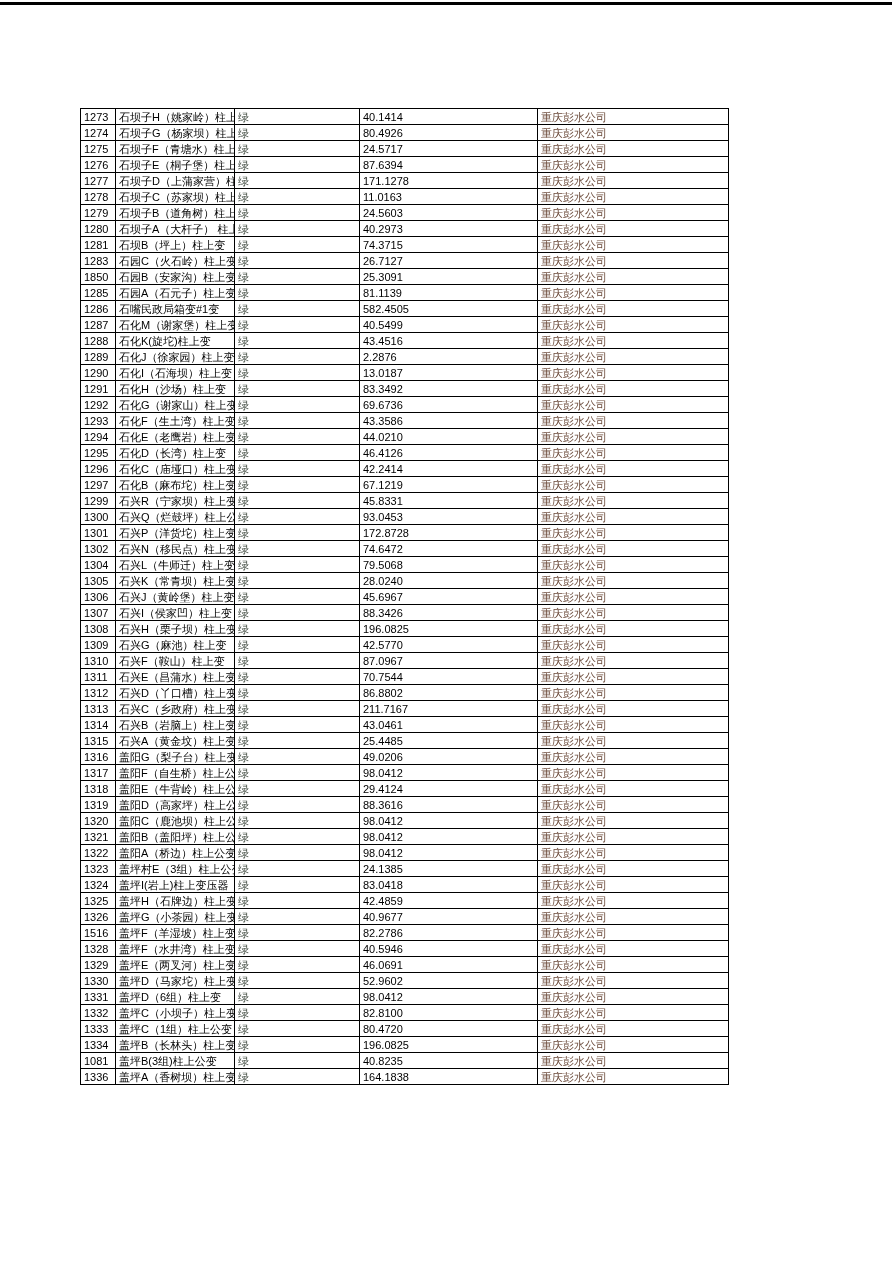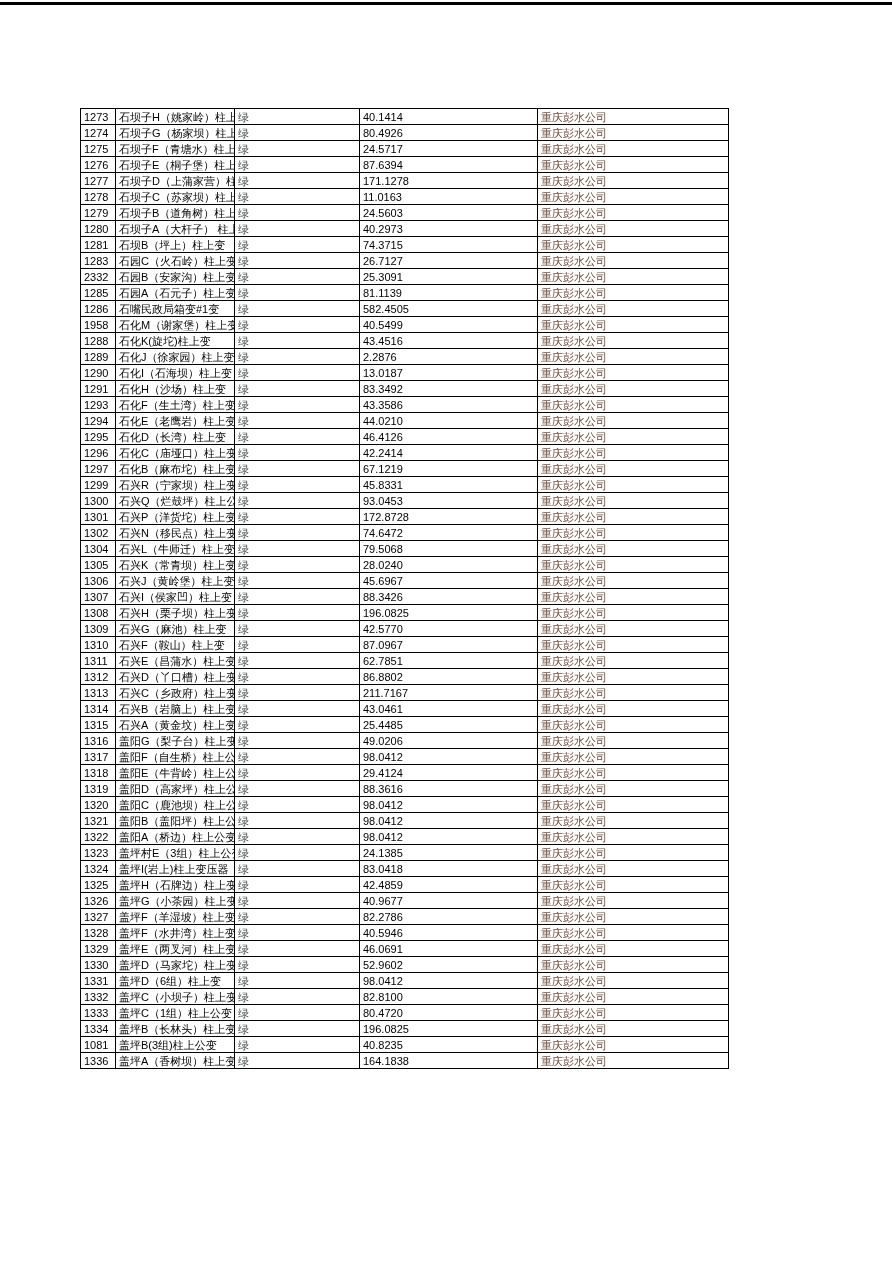--- a/index.html
+++ b/index.html
@@ -139,21 +139,21 @@
 
         <tr>
           <td class="c-num">1283</td>
           <td class="c-name">石园C（火石岭）柱上变</td>
           <td class="c-status">绿</td>
           <td class="c-value">26.7127</td>
           <td class="c-company">重庆彭水公司</td>
         </tr>
 
         <tr>
-          <td class="c-num">2332</td>
+          <td class="c-num">1850</td>
           <td class="c-name">石园B（安家沟）柱上变</td>
           <td class="c-status">绿</td>
           <td class="c-value">25.3091</td>
           <td class="c-company">重庆彭水公司</td>
         </tr>
 
         <tr>
           <td class="c-num">1285</td>
           <td class="c-name">石园A（石元子）柱上变</td>
           <td class="c-status">绿</td>
@@ -163,21 +163,21 @@
 
         <tr>
           <td class="c-num">1286</td>
           <td class="c-name">石嘴民政局箱变#1变</td>
           <td class="c-status">绿</td>
           <td class="c-value">582.4505</td>
           <td class="c-company">重庆彭水公司</td>
         </tr>
 
         <tr>
-          <td class="c-num">1958</td>
+          <td class="c-num">1287</td>
           <td class="c-name">石化M（谢家堡）柱上变</td>
           <td class="c-status">绿</td>
           <td class="c-value">40.5499</td>
           <td class="c-company">重庆彭水公司</td>
         </tr>
 
         <tr>
           <td class="c-num">1288</td>
           <td class="c-name">石化K(旋坨)柱上变</td>
           <td class="c-status">绿</td>
@@ -202,20 +202,27 @@
         </tr>
 
         <tr>
           <td class="c-num">1291</td>
           <td class="c-name">石化H（沙场）柱上变</td>
           <td class="c-status">绿</td>
           <td class="c-value">83.3492</td>
           <td class="c-company">重庆彭水公司</td>
         </tr>
 
+        <tr>
+          <td class="c-num">1292</td>
+          <td class="c-name">石化G（谢家山）柱上变</td>
+          <td class="c-status">绿</td>
+          <td class="c-value">69.6736</td>
+          <td class="c-company">重庆彭水公司</td>
+        </tr>
 
         <tr>
           <td class="c-num">1293</td>
           <td class="c-name">石化F（生土湾）柱上变</td>
           <td class="c-status">绿</td>
           <td class="c-value">43.3586</td>
           <td class="c-company">重庆彭水公司</td>
         </tr>
 
         <tr>
@@ -337,21 +344,21 @@
           <td class="c-name">石兴F（鞍山）柱上变</td>
           <td class="c-status">绿</td>
           <td class="c-value">87.0967</td>
           <td class="c-company">重庆彭水公司</td>
         </tr>
 
         <tr>
           <td class="c-num">1311</td>
           <td class="c-name">石兴E（昌蒲水）柱上变</td>
           <td class="c-status">绿</td>
-          <td class="c-value">62.7851</td>
+          <td class="c-value">70.7544</td>
           <td class="c-company">重庆彭水公司</td>
         </tr>
 
         <tr>
           <td class="c-num">1312</td>
           <td class="c-name">石兴D（丫口槽）柱上变</td>
           <td class="c-status">绿</td>
           <td class="c-value">86.8802</td>
           <td class="c-company">重庆彭水公司</td>
         </tr>
@@ -462,21 +469,21 @@
 
         <tr>
           <td class="c-num">1326</td>
           <td class="c-name">盖坪G（小茶园）柱上变</td>
           <td class="c-status">绿</td>
           <td class="c-value">40.9677</td>
           <td class="c-company">重庆彭水公司</td>
         </tr>
 
         <tr>
-          <td class="c-num">1327</td>
+          <td class="c-num">1516</td>
           <td class="c-name">盖坪F（羊湿坡）柱上变</td>
           <td class="c-status">绿</td>
           <td class="c-value">82.2786</td>
           <td class="c-company">重庆彭水公司</td>
         </tr>
 
         <tr>
           <td class="c-num">1328</td>
           <td class="c-name">盖坪F（水井湾）柱上变</td>
           <td class="c-status">绿</td>

